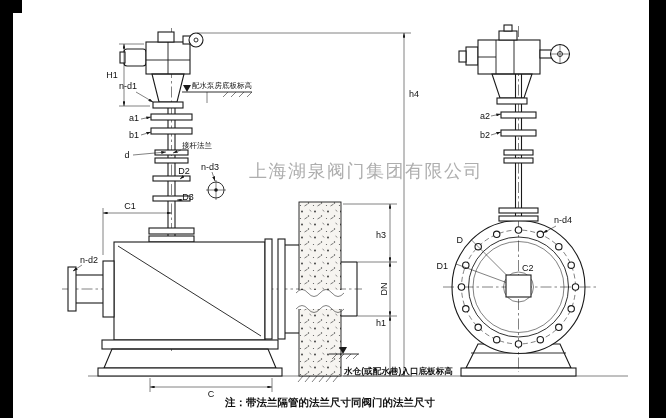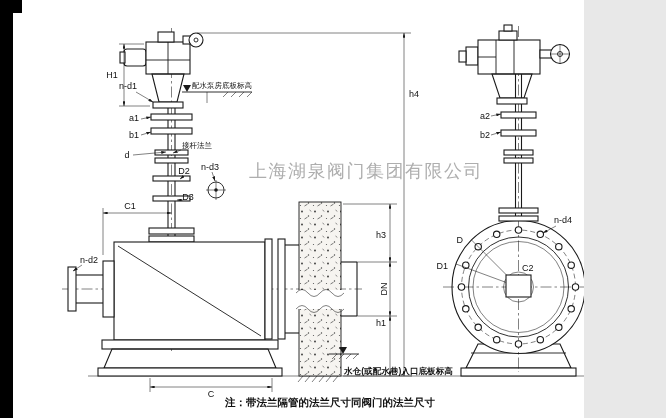--- a/index.html
+++ b/index.html
@@ -1,16 +1,16 @@
 <!DOCTYPE html>
 <html><head>
 <meta charset="utf-8">
 <style>
   html,body{margin:0;padding:0;background:#e8e8e8}
-  .stage{position:relative;width:584px;height:418px;background:#fff;overflow:hidden;
+  .stage{position:relative;width:666px;height:418px;background:#fff;overflow:hidden;
          font-family:"Liberation Sans","DejaVu Sans",sans-serif}
   svg{position:absolute;left:0;top:0}
   .ln{stroke:#1a1a1a;stroke-width:1.1;fill:none}
   .md{stroke:#1a1a1a;stroke-width:0.9;fill:none}
   .tn{stroke:#1a1a1a;stroke-width:0.55;fill:none}
   .cl{stroke:#1a1a1a;stroke-width:0.55;fill:none;stroke-dasharray:11 3 2.5 3}
   .fl{fill:#fff;stroke:#1a1a1a;stroke-width:1.1}
   text{fill:#111;font-family:"Liberation Sans","DejaVu Sans",sans-serif}
   .dim{font-size:9px}
   .el{font-size:7.5px}

